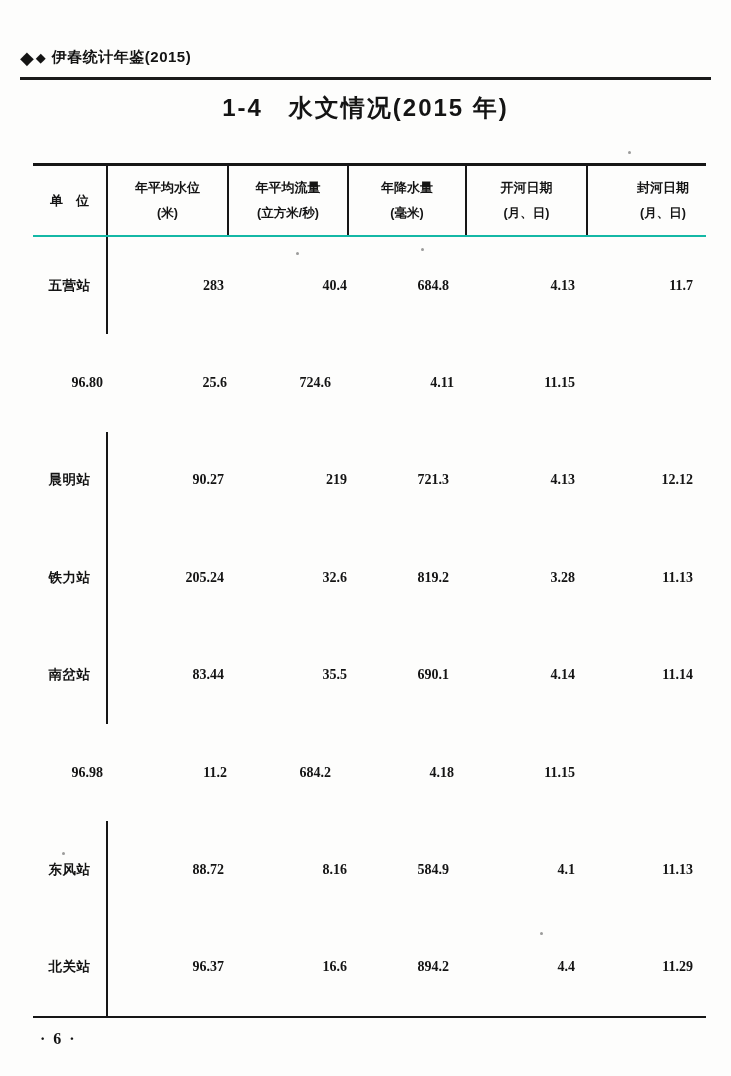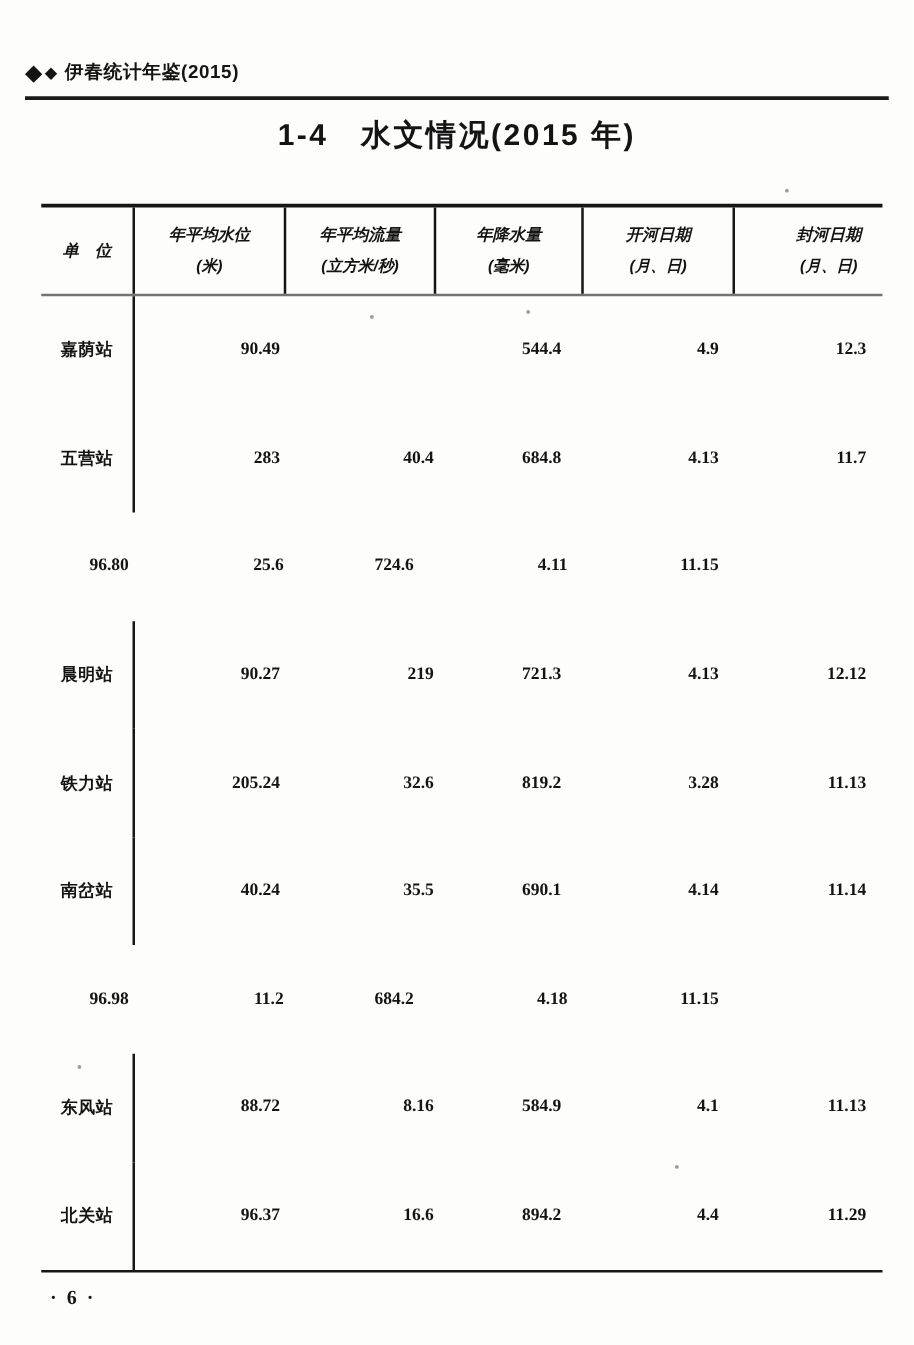--- a/index.html
+++ b/index.html
@@ -33,22 +33,21 @@
     position:absolute;left:33px;top:163px;width:673px;height:855px;
     border-top:3px solid #161616;
     border-bottom:2px solid #161616;
     display:flex;flex-direction:column;
     box-sizing:border-box;
   }
   .thead{
     display:grid;
     grid-template-columns:75px 121px 120px 118px 121px 1fr;
     height:69px;flex:0 0 auto;
-    border-bottom:2px solid #737373;
-    font-style:italic;
+    border-bottom:2px solid #14b8a6;
   }
   .hcell{
     display:flex;flex-direction:column;align-items:center;justify-content:space-evenly;
     border-right:2px solid #161616;
     padding:5px 2px;box-sizing:border-box;
     font-weight:bold;
   }
   .hcell:last-child{border-right:none;margin-left:32px;}
   .hcell.unit-col{justify-content:center;}
   .h-name{font-size:13px;white-space:nowrap;}
@@ -123,28 +122,20 @@
       <div class="hcell">
         <span class="h-name">开河日期</span>
         <span class="h-unit">(月、日)</span>
       </div>
       <div class="hcell">
         <span class="h-name">封河日期</span>
         <span class="h-unit">(月、日)</span>
       </div>
     </div>
     <div class="tbody" id="table-body">
-  <div class="trow">
-    <div class="cell c0">嘉荫站</div>
-    <div class="cell c1 num">90.49</div>
-    <div class="cell c2 num"></div>
-    <div class="cell c3 num">544.4</div>
-    <div class="cell c4 num">4.9</div>
-    <div class="cell c5 num">12.3</div>
-  </div>
 
   <div class="trow">
     <div class="cell c0">五营站</div>
     <div class="cell c1 num">283</div>
     <div class="cell c2 num">40.4</div>
     <div class="cell c3 num">684.8</div>
     <div class="cell c4 num">4.13</div>
     <div class="cell c5 num">11.7</div>
   </div>
 
@@ -170,21 +161,21 @@
     <div class="cell c0">铁力站</div>
     <div class="cell c1 num">205.24</div>
     <div class="cell c2 num">32.6</div>
     <div class="cell c3 num">819.2</div>
     <div class="cell c4 num">3.28</div>
     <div class="cell c5 num">11.13</div>
   </div>
 
   <div class="trow">
     <div class="cell c0">南岔站</div>
-    <div class="cell c1 num">40.24</div>
+    <div class="cell c1 num">83.44</div>
     <div class="cell c2 num">35.5</div>
     <div class="cell c3 num">690.1</div>
     <div class="cell c4 num">4.14</div>
     <div class="cell c5 num">11.14</div>
   </div>
 
   <div class="trow">
     <div class="cell c1 num">96.98</div>
     <div class="cell c2 num">11.2</div>
     <div class="cell c3 num">684.2</div>

